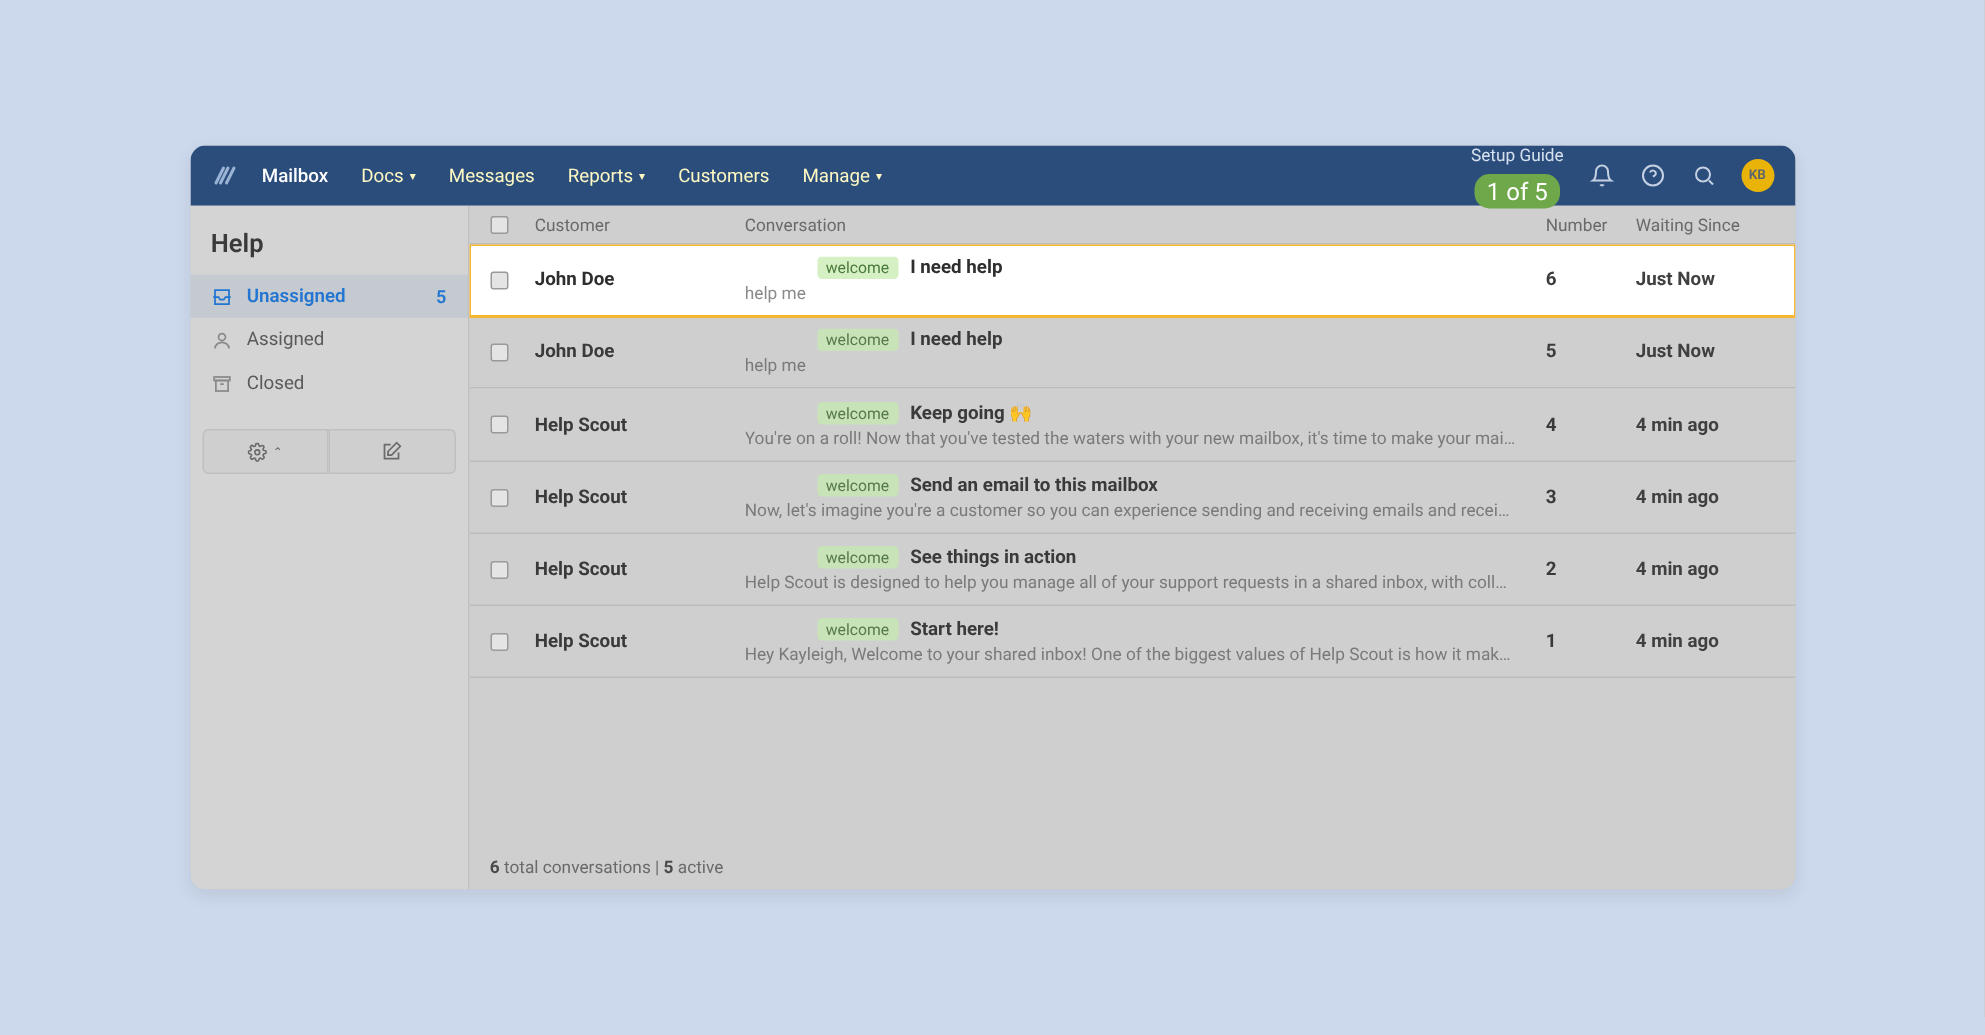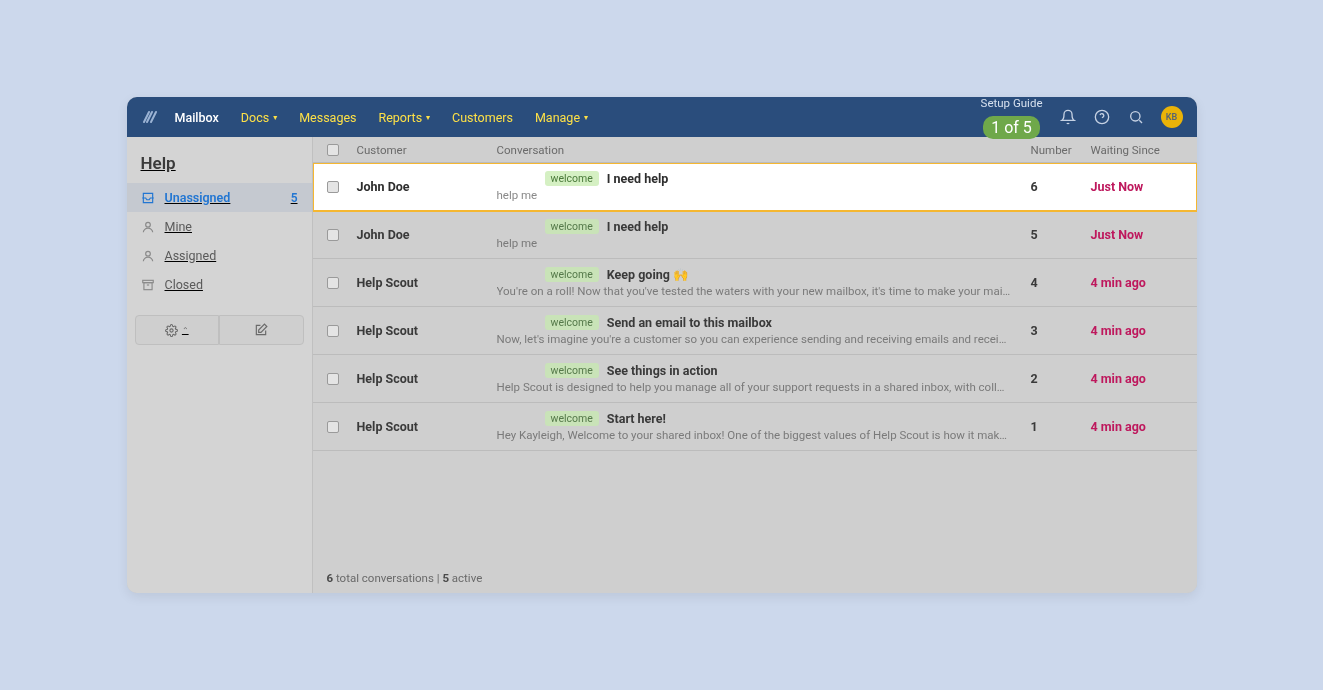--- a/index.html
+++ b/index.html
@@ -31,21 +31,21 @@
     color: #d6e0ee;
     font-size: 12.5px;
     position: relative;
   }
   .logo {
     width: 18px; height: 18px;
     margin-right: 16px;
     display: flex; align-items: center; justify-content: center;
   }
   .nav-items { display: flex; gap: 22px; align-items: center; }
-  .nav-item { color: #fde047; cursor: pointer; display:flex; align-items:center; gap:4px;}
+  .nav-item { color: #fef9c3; cursor: pointer; display:flex; align-items:center; gap:4px;}
   .nav-item.active { color: #fff; font-weight: 500; }
   .caret-down { font-size: 8px; }
   .nav-right { margin-left: auto; display: flex; align-items: center; gap: 16px; }
   .setup-guide { font-size: 11.5px; color:#d6e0ee; display:flex; align-items:center; gap:6px;flex-direction:column;}
   .pill {
     background: #6fa84a;
     color: #fff;
     font-size: 16px;
     padding: 2px 8px;
     border-radius: 10px;
@@ -56,21 +56,21 @@
     background: #eab308; color:#5a6571;
     font-size: 9px; font-weight:600;
     display:flex; align-items:center; justify-content:center;
   }
   .body-area { display:flex; height: calc(100% - 40px); }
   .sidebar {
     width: 186px;
     background: #d4d4d4;
     border-right: 1px solid #c0c0c0;
     padding-top: 12px;
-    display:flex; flex-direction:column;text-decoration:underline;
+    display:flex; flex-direction:column;
   }
   .sidebar h1 {
     font-size: 17px;
     font-weight: 600;
     color: #3a3a3a;
     padding: 4px 14px 10px;
   }
   .side-list { list-style:none; }
   .side-item {
     display:flex; align-items:center;
@@ -151,21 +151,21 @@
     padding:1px 6px;
     border-radius:3px;
     margin-left:48px;
   }
   .row.highlight .tag { background:#d5f0c3; color:#4a7a3a; }
   .subj { font-weight:700; color:#2e2e2e; font-size:12.5px;}
   .row.dimmed .subj { color:#3a3a3a; }
   .preview { color:#7a7a7a; font-size:11.5px; white-space:nowrap; overflow:hidden; text-overflow:ellipsis;}
   .row.highlight .preview { color:#8a8a8a; }
   .num { width:60px; font-weight:700; color:#3a3a3a; font-size:12.5px;}
-  .wait { width:88px; font-weight:700; color:#be185d; font-size:12.5px;}
+  .wait { width:88px; font-weight:700; color:#404040; font-size:12.5px;}
   .footer-stats {
     padding:8px 14px;
     font-size:11.5px;
     color:#6a6a6a;
   }
   .footer-stats b { color:#4a4a4a; font-weight:700;}
   svg { display:block; }
 </style>
 </head>
 <body>
@@ -227,29 +227,20 @@
       <h1>Help</h1>
       <ul class="side-list">
         <li class="side-item active">
           <span class="side-icon">
               <svg width="14" height="14" viewBox="0 0 24 24" fill="none" stroke="currentColor" stroke-width="2">
                 <path d="M4 4h16v16H4z M22 12h-6l-2 3h-4l-2-3H2"></path>
               </svg>
             </span>
           <span>Unassigned</span>
           <span class="count">5</span>
-        </li>
-        <li class="side-item">
-          <span class="side-icon">
-              <svg width="14" height="14" viewBox="0 0 24 24" fill="none" stroke="currentColor" stroke-width="2">
-                <circle cx="12" cy="8" r="4"></circle>
-                <path d="M4 21c0-4 4-7 8-7s8 3 8 7"></path>
-              </svg>
-            </span>
-          <span>Mine</span>
         </li>
         <li class="side-item">
           <span class="side-icon">
               <svg width="14" height="14" viewBox="0 0 24 24" fill="none" stroke="currentColor" stroke-width="2">
                 <circle cx="12" cy="8" r="4"></circle>
                 <path d="M4 21c0-4 4-7 8-7s8 3 8 7"></path>
               </svg>
             </span>
           <span>Assigned</span>
         </li>

